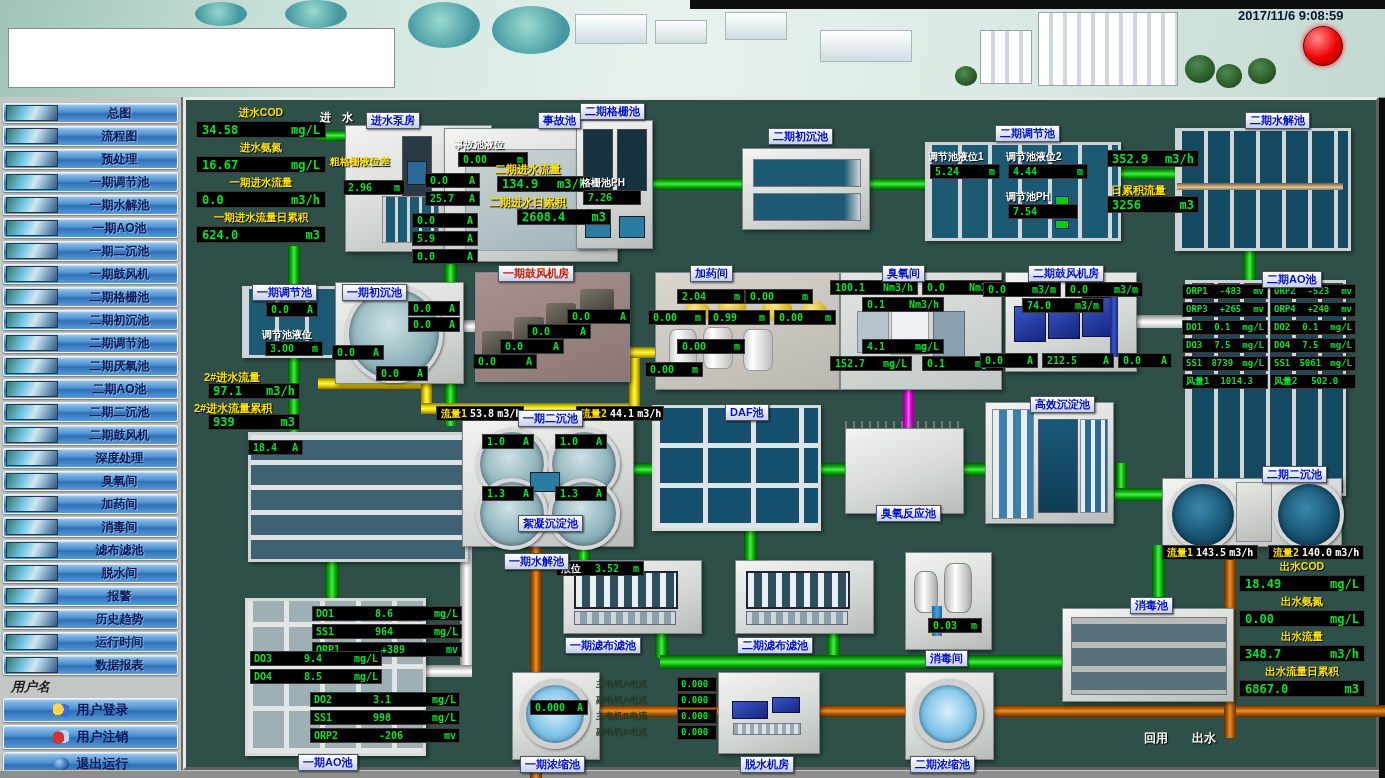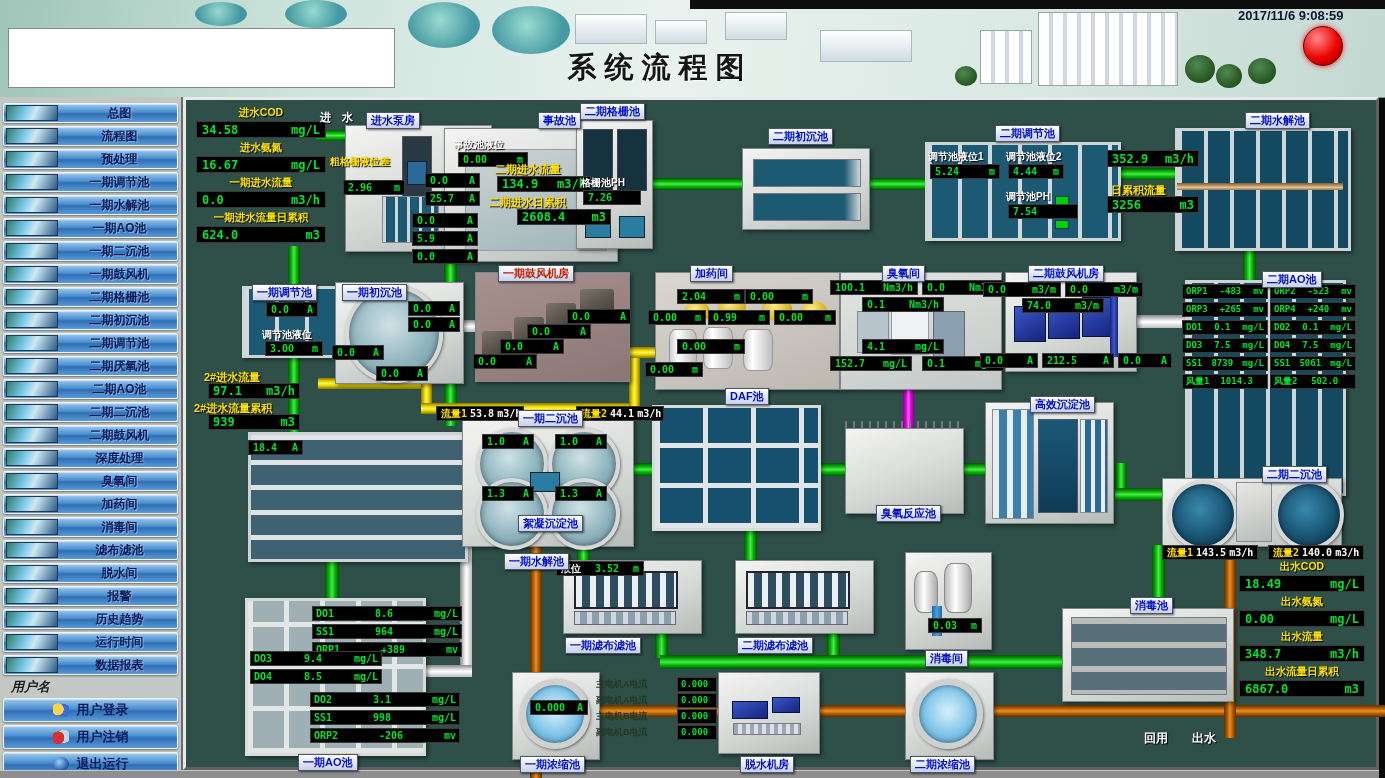--- a/index.html
+++ b/index.html
@@ -110,21 +110,20 @@
     <div class="roof" style="left:725px;top:12px;width:60px;height:26px;"></div>
     <div class="roof" style="left:820px;top:30px;width:90px;height:30px;"></div>
     <div class="hbldg" style="left:980px;top:30px;width:50px;height:52px;"></div>
     <div class="hbldg" style="left:1038px;top:12px;width:138px;height:72px;"></div>
     <div class="tree" style="left:1185px;top:55px;width:30px;height:28px;"></div>
     <div class="tree" style="left:1216px;top:64px;width:26px;height:24px;"></div>
     <div class="tree" style="left:1248px;top:58px;width:28px;height:26px;"></div>
     <div class="tree" style="left:955px;top:66px;width:22px;height:20px;"></div>
     <div id="topbar"></div>
     <div id="hdr-box"></div>
-    <div id="title">系统流程图</div>
     <div id="datetime">2017/11/6 9:08:59</div>
     <div id="alarm"></div>
   </div>
 
   <div id="sidebar">
     <div id="nav">
 
         <div class="navbtn">
           <span class="thumb"></span>
           <span class="navlabel">总图</span>
@@ -416,21 +415,21 @@
     <div class="badge" style="left:66px;top:184px;">一期调节池</div>
     <div class="badge" style="left:156px;top:184px;">一期初沉池</div>
     <div class="badge red" style="left:312px;top:165px;">一期鼓风机房</div>
     <div class="badge" style="left:504px;top:165px;">加药间</div>
     <div class="badge" style="left:696px;top:165px;">臭氧间</div>
     <div class="badge" style="left:842px;top:165px;">二期鼓风机房</div>
     <div class="badge" style="left:1076px;top:171px;">二期AO池</div>
     <div class="badge" style="left:318px;top:453px;">一期水解池</div>
     <div class="badge" style="left:332px;top:310px;">一期二沉池</div>
     <div class="badge" style="left:332px;top:415px;">絮凝沉淀池</div>
-    <div class="badge" style="left:539px;top:288px;">DAF池</div>
+    <div class="badge" style="left:539px;top:304px;">DAF池</div>
     <div class="badge" style="left:690px;top:405px;">臭氧反应池</div>
     <div class="badge" style="left:844px;top:296px;">高效沉淀池</div>
     <div class="badge" style="left:1076px;top:366px;">二期二沉池</div>
     <div class="badge" style="left:112px;top:654px;">一期AO池</div>
     <div class="badge" style="left:379px;top:537px;">一期滤布滤池</div>
     <div class="badge" style="left:551px;top:537px;">二期滤布滤池</div>
     <div class="badge" style="left:739px;top:550px;">消毒间</div>
     <div class="badge" style="left:944px;top:497px;">消毒池</div>
     <div class="badge" style="left:334px;top:656px;">一期浓缩池</div>
     <div class="badge" style="left:554px;top:656px;">脱水机房</div>
@@ -518,21 +517,21 @@
     <div class="ro" style="left:397px;top:90px;width:58px;">
           <span>7.26</span>
         </div>
 
     <div class="wl" style="left:742px;top:50px;font-size:10px;">调节池液位1</div>
     <div class="ro" style="left:744px;top:64px;width:70px;">
           <span>5.24</span>
           <span>m</span>
         </div>
     <div class="wl" style="left:820px;top:50px;font-size:10px;">调节池液位2</div>
-    <div class="ro" style="left:822px;top:64px;width:56px;">
+    <div class="ro" style="left:822px;top:64px;width:80px;">
           <span>4.44</span>
           <span>m</span>
         </div>
     <div class="wl" style="left:820px;top:90px;font-size:10px;">调节池PH</div>
     <div class="ro" style="left:822px;top:104px;width:70px;">
           <span>7.54</span>
         </div>
 
     <div class="ro" style="left:921px;top:50px;width:92px;font-size:12px;height:17px;">
           <span>352.9</span>

